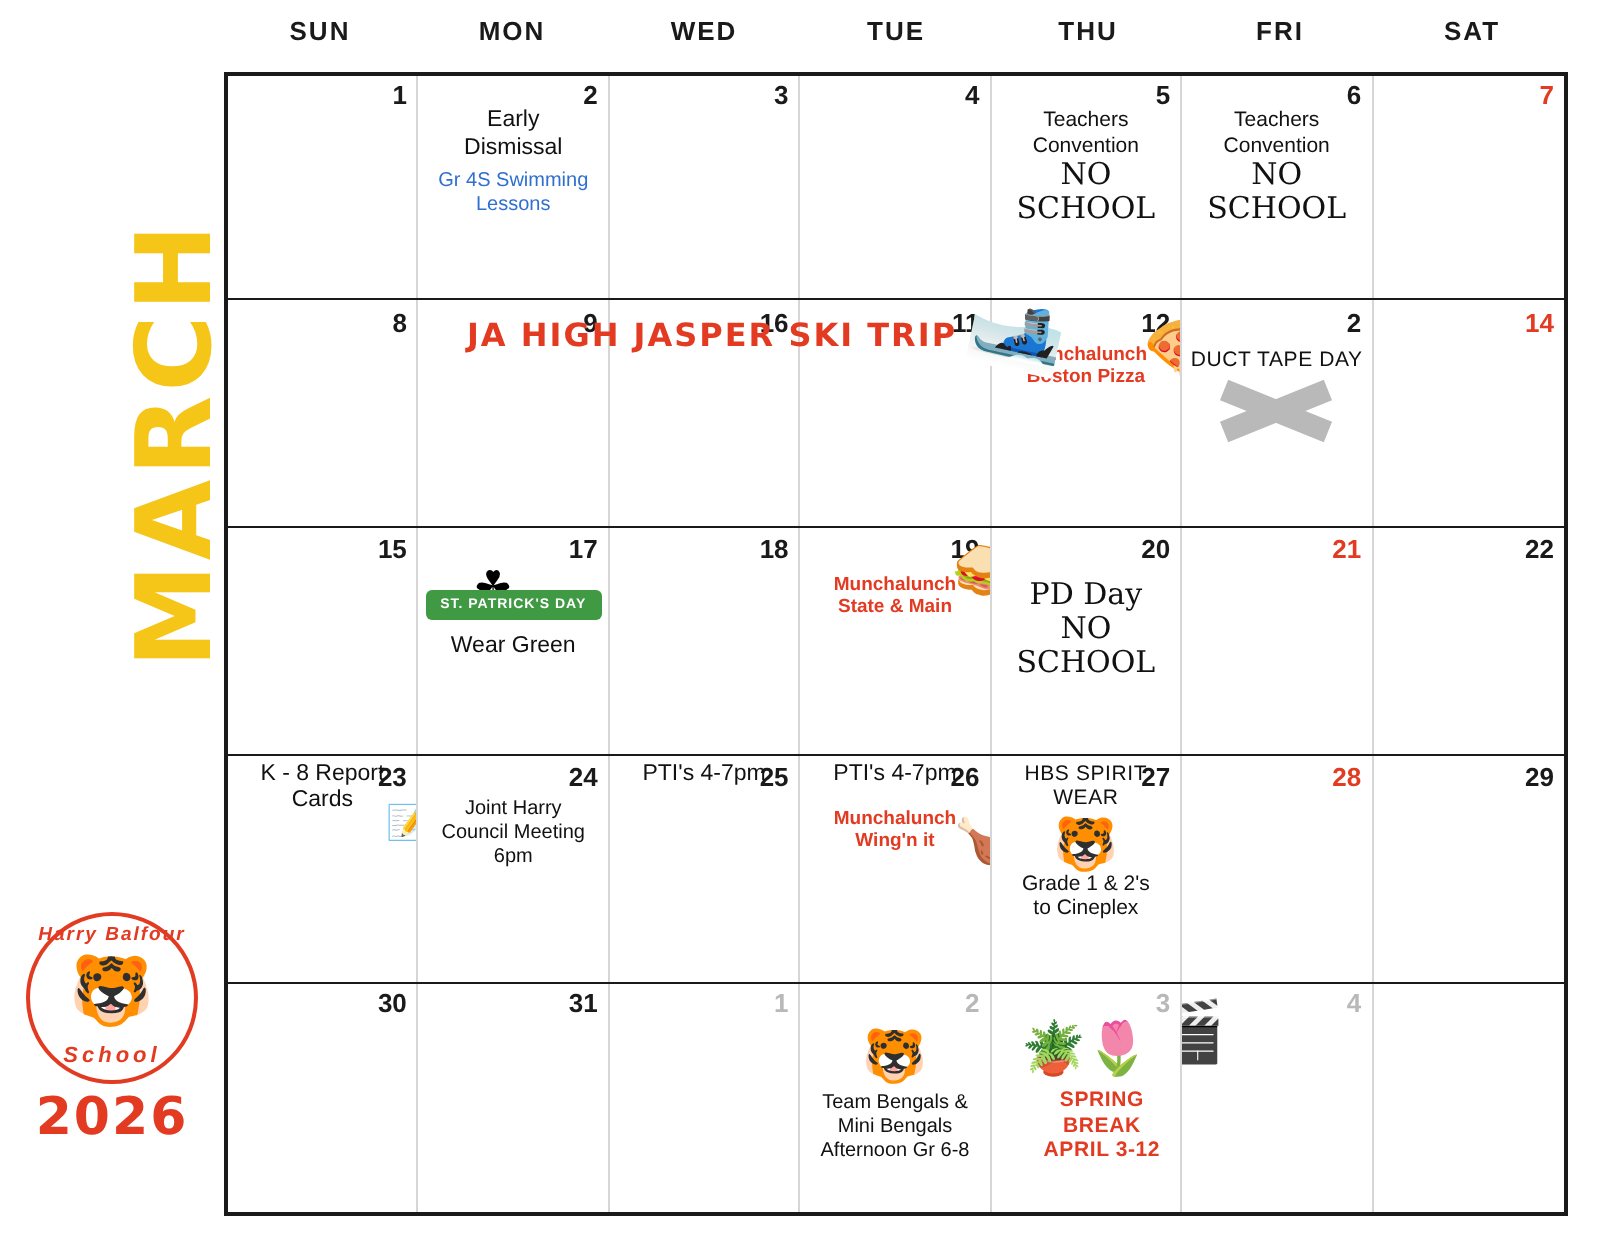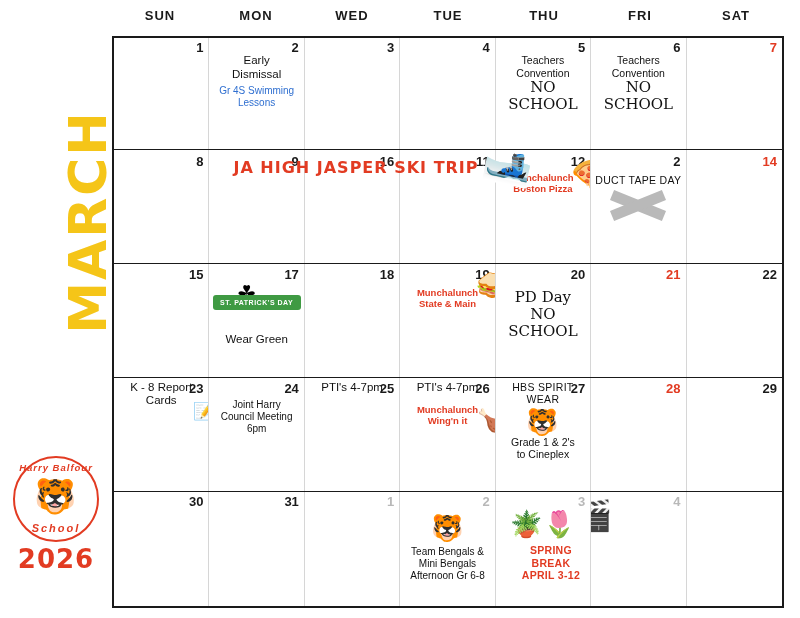--- a/index.html
+++ b/index.html
@@ -318,21 +318,21 @@
         <span class="daynum">15</span>
       </div>
 
       <div class="cell">
         <span class="daynum">17</span>
         <div class="content" style="top:16px">
           <div style="position:relative;height:34px">
             <div style="position:absolute;left:50%;top:0;margin-left:-20px;font-size:22px">☘</div>
             <div style="position:absolute;left:50%;top:14px;margin-left:-44px;width:88px;height:15px;background:#3f9a43;border-radius:3px;color:#fff;font-size:7px;font-weight:bold;line-height:15px;letter-spacing:.5px">ST. PATRICK'S DAY</div>
           </div>
-          <div class="ev bold" style="margin-top:18px">Wear Green</div>
+          <div class="ev bold" style="margin-top:2px">Wear Green</div>
         </div>
       </div>
 
       <div class="cell">
         <span class="daynum">18</span>
       </div>
 
       <div class="cell">
         <span class="daynum">19</span>
         <div class="content" style="top:22px">

